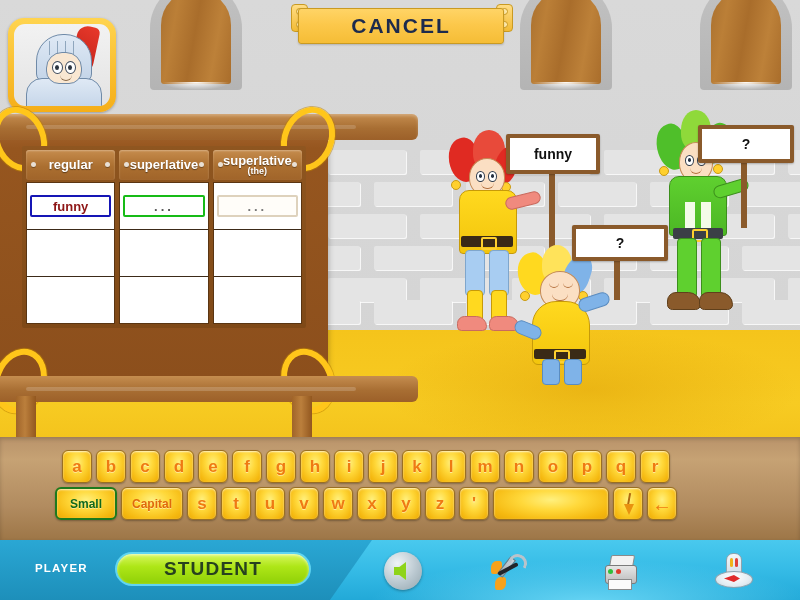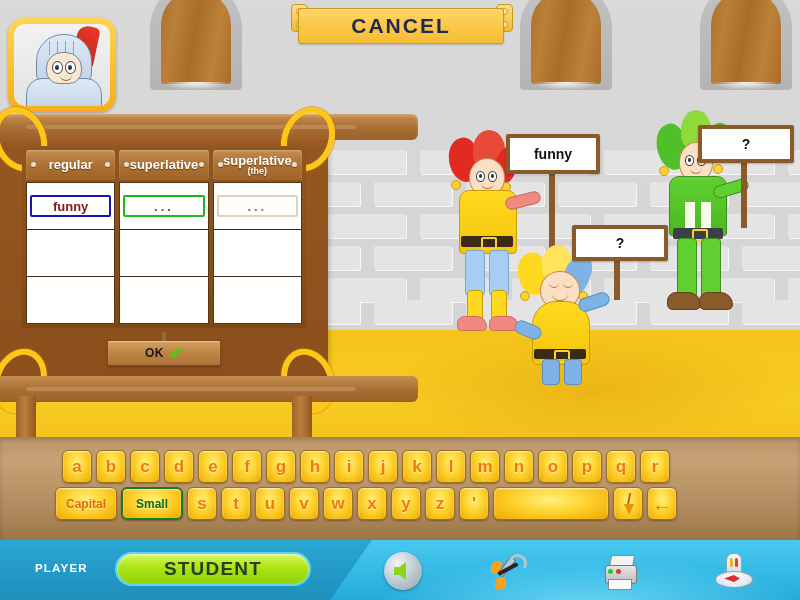--- a/index.html
+++ b/index.html
@@ -708,25 +708,20 @@
               </div>
               <div class="cellrow">
                 <div class="cell-blank"></div>
               </div>
             </div>
           </div>
         </div>
     </div>
 
     <div class="board-btns">
-      <div class="wood-btn">
-        <div class="peg"></div>
-        <span class="lbl">OK</span>
-        <span class="mark-chk">✔</span>
-      </div>
     </div>
 
     <div class="board-bottom">
         <div class="grain"></div>
       </div>
     <div class="leg l"></div>
     <div class="leg r"></div>
   </div>
 
   <div class="kb-panel">
@@ -780,25 +775,25 @@
           <span class="kl">p</span>
         </div>
         <div class="key">
           <span class="kl">q</span>
         </div>
         <div class="key">
           <span class="kl">r</span>
         </div>
       </div>
     <div class="kb-row r2" id="kbrow2">
+        <div class="key wide selected">
+          <span class="kl small">Small</span>
+        </div>
         <div class="key wide">
           <span class="kl small">Capital</span>
-        </div>
-        <div class="key wide selected">
-          <span class="kl small">Small</span>
         </div>
         <div class="key">
           <span class="kl">s</span>
         </div>
         <div class="key">
           <span class="kl">t</span>
         </div>
         <div class="key">
           <span class="kl">u</span>
         </div>

